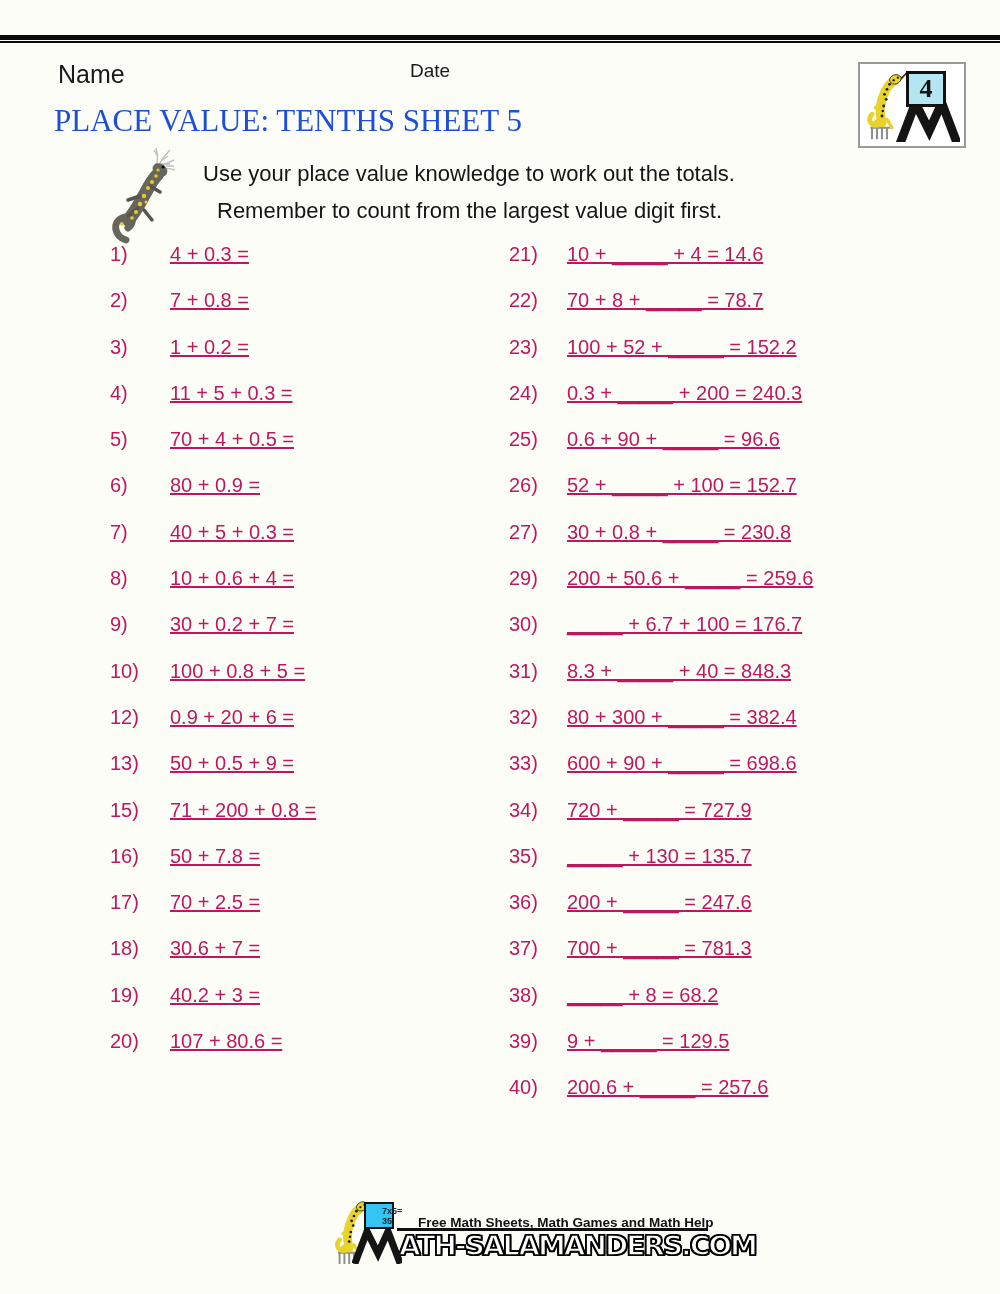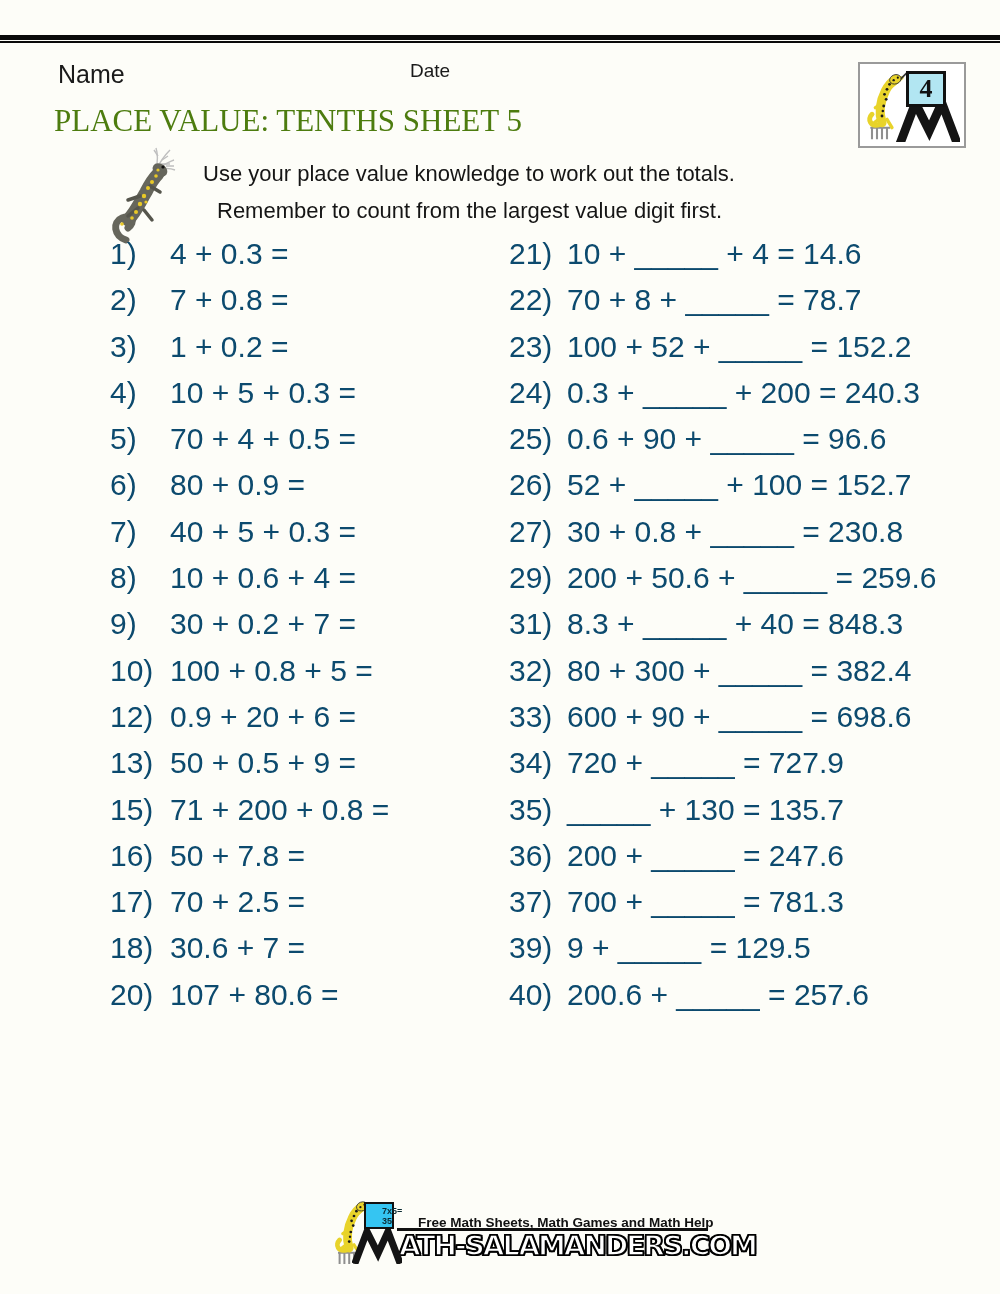--- a/index.html
+++ b/index.html
@@ -12,30 +12,30 @@
 
   .logo-box{position:absolute;left:858px;top:62px;width:108px;height:86px;
         border:2px solid #9a9a9a;background:#fff;box-sizing:border-box;}
   .badge-sign{position:absolute;left:46px;top:7px;width:40px;height:36px;background:#b2e6f2;
         border:3px solid #111;box-sizing:border-box;z-index:2;text-align:center;
         font-family:"Liberation Serif",serif;font-weight:bold;font-size:26px;line-height:30px;color:#111;}
   .badge-m{position:absolute;left:36px;top:34px;z-index:1;}
   .badge-sala{position:absolute;left:2px;top:4px;}
 
   .page-title{position:absolute;left:54px;top:103px;font-family:"Liberation Serif",serif;
-        font-size:31px;letter-spacing:0px;color:#4d7c0f;white-space:nowrap;}
+        font-size:31px;letter-spacing:0px;color:#1d4ed8;white-space:nowrap;}
 
   .lizard{position:absolute;left:110px;top:146px;}
   .instructions{position:absolute;left:203px;top:155px;font-size:22px;line-height:37px;color:#151515;white-space:nowrap;}
   .instructions .line2{padding-left:14px;}
 
   .col{position:absolute;top:231px;}
   #col-left{left:110px;}
   #col-right{left:509px;}
-  .prob-row{height:46.3px;line-height:46.3px;white-space:nowrap;font-size:30px;color:#0c4a6e;}
+  .prob-row{height:46.3px;line-height:46.3px;white-space:nowrap;font-size:20px;color:#be185d;text-decoration:underline;}
   .prob-num{display:inline-block;width:60px;}
   #col-right .prob-num{width:58px;}
 
   .footer-sala{position:absolute;left:330px;top:1196px;}
   .footer-sign{position:absolute;left:364px;top:1202px;width:30px;height:27px;background:#35c5f2;
         border:2px solid #111;box-sizing:border-box;z-index:2;text-align:center;
         font-weight:bold;font-size:9px;line-height:10px;color:#0a2a33;padding-top:2px;padding-left:16px;}
   .footer-tagline{position:absolute;left:418px;top:1207px;font-size:13.5px;font-weight:bold;color:#111;white-space:nowrap;margin-top:8px;}
   .footer-rule{position:absolute;left:397px;top:1228px;width:311px;height:3px;background:#111;}
   .footer-m{position:absolute;left:352px;top:1226px;z-index:1;}
@@ -113,51 +113,54 @@
 
   <div class="instructions">
     <div class="line1">Use your place value knowledge to work out the totals.</div>
     <div class="line2">Remember to count from the largest value digit first.</div>
   </div>
 
   <div class="col" id="col-left">
       <div class="prob-row"><span class="prob-num">1)</span><span class="prob-text">4 + 0.3 =</span></div>
       <div class="prob-row"><span class="prob-num">2)</span><span class="prob-text">7 + 0.8 =</span></div>
       <div class="prob-row"><span class="prob-num">3)</span><span class="prob-text">1 + 0.2 =</span></div>
-      <div class="prob-row"><span class="prob-num">4)</span><span class="prob-text">10 + 5 + 0.3 =</span></div>
+      <div class="prob-row"><span class="prob-num">4)</span><span class="prob-text">11 + 5 + 0.3 =</span></div>
       <div class="prob-row"><span class="prob-num">5)</span><span class="prob-text">70 + 4 + 0.5 =</span></div>
       <div class="prob-row"><span class="prob-num">6)</span><span class="prob-text">80 + 0.9 =</span></div>
       <div class="prob-row"><span class="prob-num">7)</span><span class="prob-text">40 + 5 + 0.3 =</span></div>
       <div class="prob-row"><span class="prob-num">8)</span><span class="prob-text">10 + 0.6 + 4 =</span></div>
       <div class="prob-row"><span class="prob-num">9)</span><span class="prob-text">30 + 0.2 + 7 =</span></div>
       <div class="prob-row"><span class="prob-num">10)</span><span class="prob-text">100 + 0.8 + 5 =</span></div>
       <div class="prob-row"><span class="prob-num">12)</span><span class="prob-text">0.9 + 20 + 6 =</span></div>
       <div class="prob-row"><span class="prob-num">13)</span><span class="prob-text">50 + 0.5 + 9 =</span></div>
       <div class="prob-row"><span class="prob-num">15)</span><span class="prob-text">71 + 200 + 0.8 =</span></div>
       <div class="prob-row"><span class="prob-num">16)</span><span class="prob-text">50 + 7.8 =</span></div>
       <div class="prob-row"><span class="prob-num">17)</span><span class="prob-text">70 + 2.5 =</span></div>
       <div class="prob-row"><span class="prob-num">18)</span><span class="prob-text">30.6 + 7 =</span></div>
+      <div class="prob-row"><span class="prob-num">19)</span><span class="prob-text">40.2 + 3 =</span></div>
       <div class="prob-row"><span class="prob-num">20)</span><span class="prob-text">107 + 80.6 =</span></div>
     </div>
   <div class="col" id="col-right">
       <div class="prob-row"><span class="prob-num">21)</span><span class="prob-text">10 + _____ + 4 = 14.6</span></div>
       <div class="prob-row"><span class="prob-num">22)</span><span class="prob-text">70 + 8 + _____ = 78.7</span></div>
       <div class="prob-row"><span class="prob-num">23)</span><span class="prob-text">100 + 52 + _____ = 152.2</span></div>
       <div class="prob-row"><span class="prob-num">24)</span><span class="prob-text">0.3 + _____ + 200 = 240.3</span></div>
       <div class="prob-row"><span class="prob-num">25)</span><span class="prob-text">0.6 + 90 + _____ = 96.6</span></div>
       <div class="prob-row"><span class="prob-num">26)</span><span class="prob-text">52 + _____ + 100 = 152.7</span></div>
       <div class="prob-row"><span class="prob-num">27)</span><span class="prob-text">30 + 0.8 + _____ = 230.8</span></div>
       <div class="prob-row"><span class="prob-num">29)</span><span class="prob-text">200 + 50.6 + _____ = 259.6</span></div>
+      <div class="prob-row"><span class="prob-num">30)</span><span class="prob-text">_____ + 6.7 + 100 = 176.7</span></div>
       <div class="prob-row"><span class="prob-num">31)</span><span class="prob-text">8.3 + _____ + 40 = 848.3</span></div>
       <div class="prob-row"><span class="prob-num">32)</span><span class="prob-text">80 + 300 + _____ = 382.4</span></div>
       <div class="prob-row"><span class="prob-num">33)</span><span class="prob-text">600 + 90 + _____ = 698.6</span></div>
       <div class="prob-row"><span class="prob-num">34)</span><span class="prob-text">720 + _____ = 727.9</span></div>
       <div class="prob-row"><span class="prob-num">35)</span><span class="prob-text">_____ + 130 = 135.7</span></div>
       <div class="prob-row"><span class="prob-num">36)</span><span class="prob-text">200 + _____ = 247.6</span></div>
       <div class="prob-row"><span class="prob-num">37)</span><span class="prob-text">700 + _____ = 781.3</span></div>
+      <div class="prob-row"><span class="prob-num">38)</span><span class="prob-text">_____ + 8 = 68.2</span></div>
       <div class="prob-row"><span class="prob-num">39)</span><span class="prob-text">9 + _____ = 129.5</span></div>
       <div class="prob-row"><span class="prob-num">40)</span><span class="prob-text">200.6 + _____ = 257.6</span></div>
     </div>
 
   <svg class="footer-sala" width="48" height="72" viewBox="0 0 60 88">
     <path d="M10 70 H34 M12 70 V84 M18 70 V84 M24 70 V84 M30 70 V84" stroke="#8f8f8f" stroke-width="2.5" fill="none"></path>
     <path d="M22 66 C10 70,6 60,12 54" stroke="#e8d32a" stroke-width="6" fill="none" stroke-linecap="round"></path>
     <path d="M24 64 C20 52,22 38,28 26 C31 20,34 16,38 14" stroke="#e8d32a" stroke-width="11" fill="none" stroke-linecap="round"></path>
     <path d="M26 40 L16 46 M25 56 L15 64 M30 60 L36 70" stroke="#e8d32a" stroke-width="4" fill="none" stroke-linecap="round"></path>
     <path d="M34 22 L48 10" stroke="#e8d32a" stroke-width="4" stroke-linecap="round"></path>

